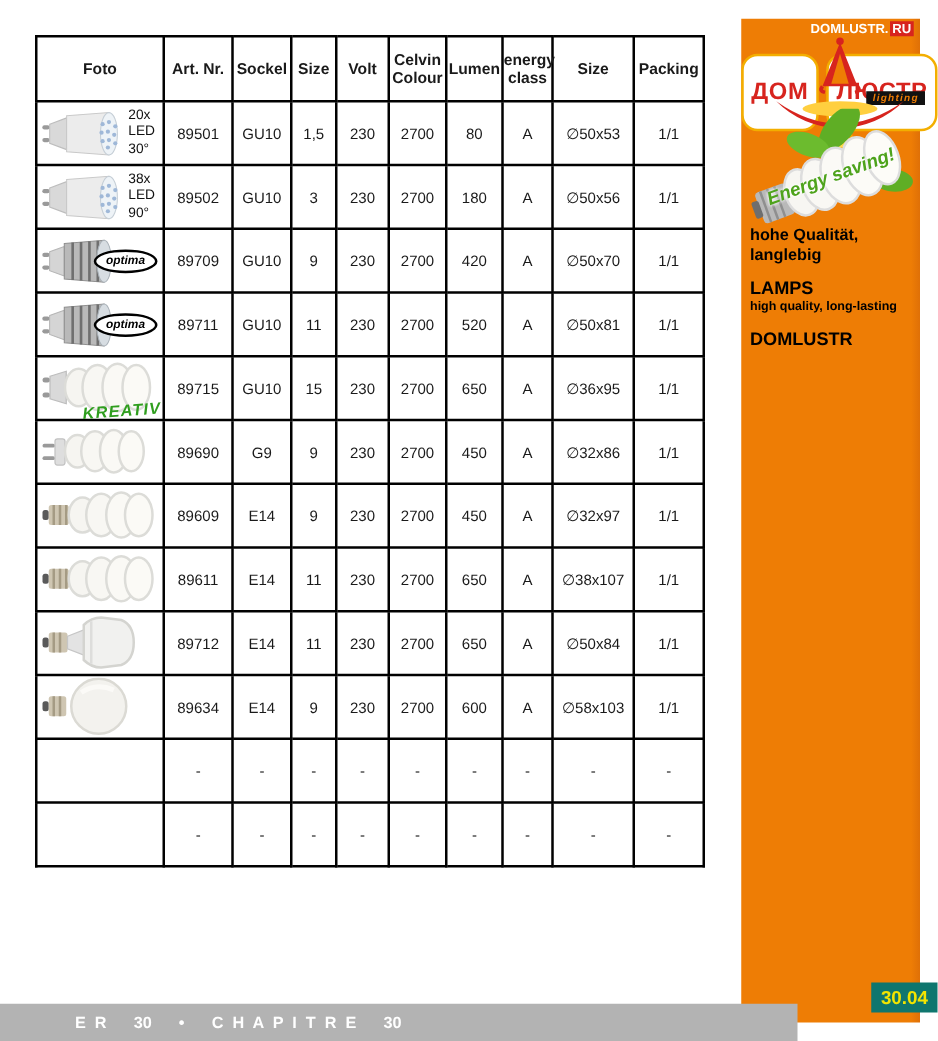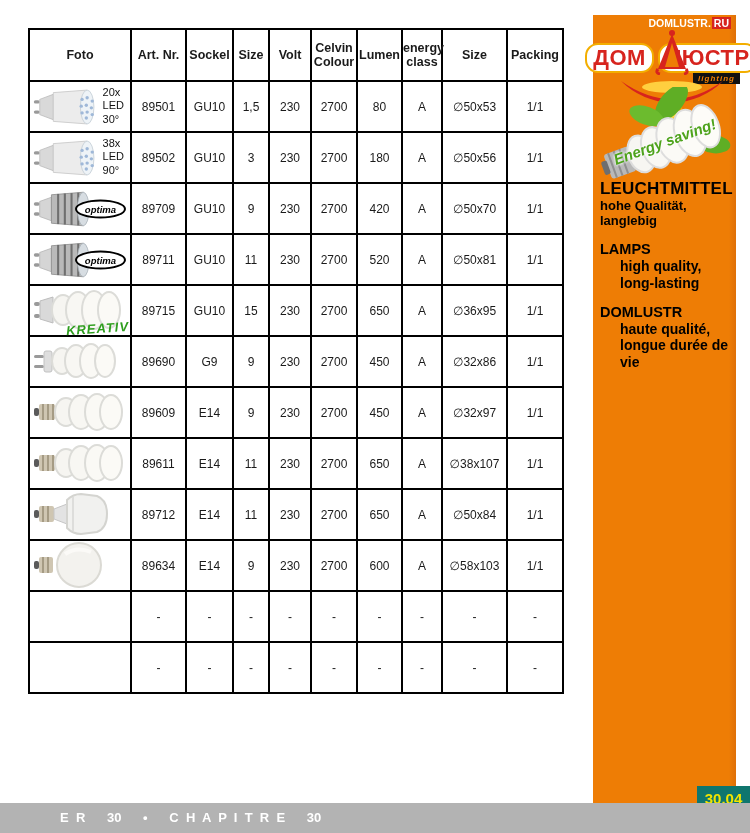--- a/index.html
+++ b/index.html
@@ -39,51 +39,51 @@
   .sidebar{
     position:absolute;left:593px;top:15px;width:143px;height:803px;
     background:linear-gradient(to right,#ee7d05 95%,#df7007 100%);
     text-decoration:underline;
   }
   .site-url{position:absolute;top:2px;right:5px;font-size:10.5px;font-weight:bold;color:#fff;}
   .site-url .tld{background:#d7241e;color:#fff;padding:0 2px;margin-left:1px;}
   .logo{position:absolute;top:10px;left:0;width:157px;height:110px;}
   .logo-row{position:absolute;top:18px;left:0;width:157px;display:flex;justify-content:center;align-items:center;gap:2px;}
   .logo-pill{
-    background:#fff;color:#d7241e;font-weight:800;font-size:22px;
-    border:2px solid #f3ae00;border-radius:13px;padding:0 6px;letter-spacing:0.5px;
+    background:#fff;color:#d7241e;font-weight:800;font-size:19px;
+    border:2px solid #f3ae00;border-radius:13px;padding:18px 6px;letter-spacing:0.5px;
   }
   .chandelier{position:absolute;top:4px;left:60px;}
   .lighting-badge{
     position:absolute;top:48px;right:10px;background:#111;color:#ee7d05;
     font-size:8px;font-style:italic;font-weight:bold;padding:1px 5px;letter-spacing:1px;
   }
   .shade{position:absolute;top:52px;left:24px;}
   
   .energy-bulb{position:absolute;top:72px;left:0;width:157px;height:100px;}
   .energy-text{
     position:absolute;top:46px;left:18px;transform:rotate(-20deg);
     color:#4ea31c;font-size:15px;font-weight:800;font-style:italic;
     text-shadow:0 0 3px #fff,0 0 3px #fff;white-space:nowrap;
   }
   
   .headings{position:absolute;top:165px;left:7px;right:4px;color:#000;}
   .heading-block{margin-bottom:13px;}
   .heading-title-lg{font-size:17px;font-weight:800;letter-spacing:0.2px;line-height:1.05;}
   .heading-title{font-size:14.5px;font-weight:800;line-height:1.1;}
-  .heading-sub{font-size:14px;font-weight:bold;line-height:1.2;margin-left:20px;}
+  .heading-sub{font-size:10px;font-weight:bold;line-height:1.2;}
   .heading-sub-lg{font-size:13px;font-weight:bold;line-height:1.2;}
   
   .page-badge{
     position:absolute;left:697px;top:786px;width:53px;height:24px;
     background:#0f766e;color:#f2e400;font-size:15px;font-weight:bold;
     display:flex;align-items:center;justify-content:center;
   }
   .footer-bar{
-    position:absolute;left:0;top:803px;width:750px;height:30px;background:#b3b3b3;
+    position:absolute;left:0;top:803px;width:638px;height:30px;background:#b3b3b3;
   }
   .footer-text{
     position:absolute;left:60px;top:0;line-height:30px;color:#fff;
     font-size:13px;font-weight:bold;white-space:pre;
   }
 </style>
 </head>
 <body>
 
 <table class="catalog-table">
@@ -441,30 +441,28 @@
         <ellipse cx="80" cy="54" rx="15" ry="23" fill="#fbfaf6" stroke="#ddd" stroke-width="2"></ellipse>
         <ellipse cx="99" cy="53" rx="15" ry="24" fill="#fcfbf7" stroke="#ddd" stroke-width="2"></ellipse>
         <ellipse cx="116" cy="52" rx="13" ry="22" fill="#fdfcf8" stroke="#ddd" stroke-width="2"></ellipse>
       </g>
     </svg>
     <div class="energy-text">Energy saving!</div>
   </div>
 
   <div class="headings">
     <div class="heading-block">
-      <div class="heading-title-lg">LEUCHTMITTEL</div>
       <div class="heading-sub-lg">hohe Qualität, langlebig</div>
     </div>
     <div class="heading-block">
       <div class="heading-title">LAMPS</div>
       <div class="heading-sub">high quality, long-lasting</div>
     </div>
     <div class="heading-block">
       <div class="heading-title">DOMLUSTR</div>
-      <div class="heading-sub">haute qualité, longue durée de vie</div>
     </div>
   </div>
 </div>
 
 <div class="page-badge">30.04</div>
 <div class="footer-bar">
   <span class="footer-text">E  R      30      •      C  H  A  P  I  T  R  E      30</span>
 </div>
 
 </body></html>

